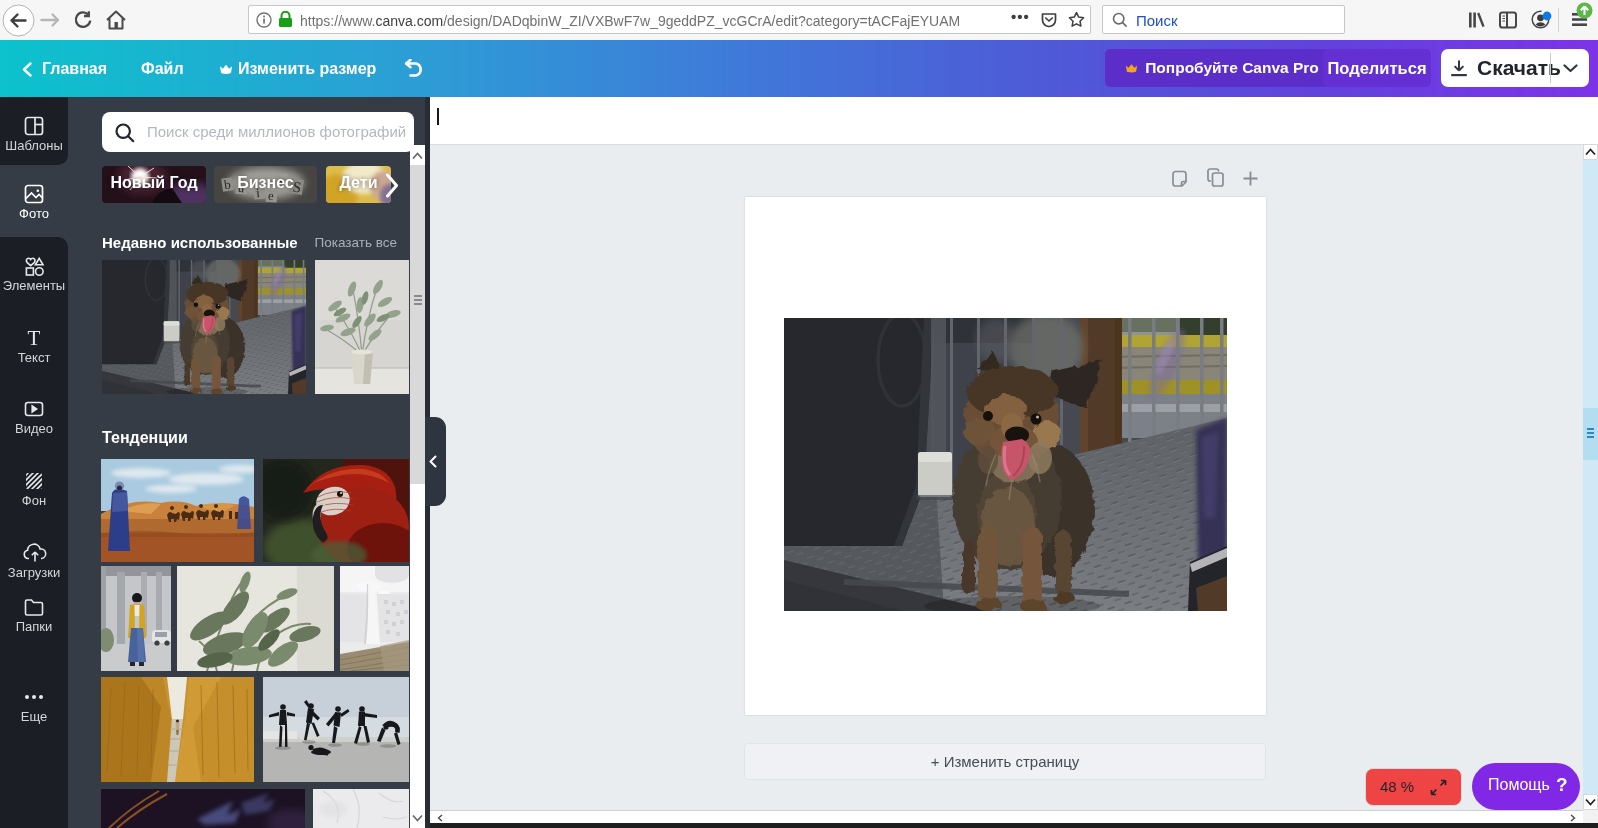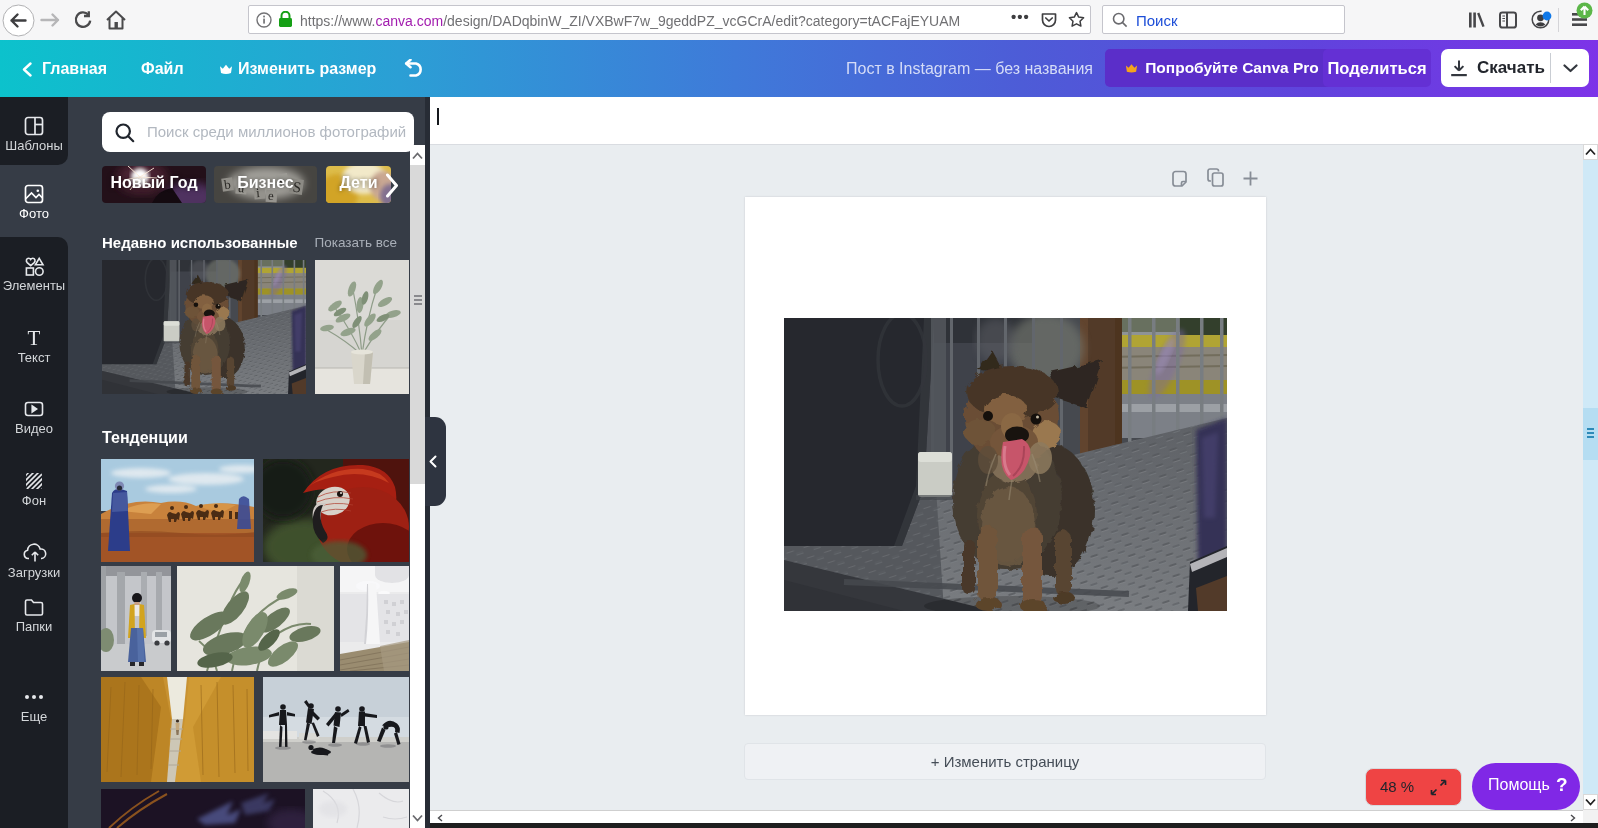--- a/index.html
+++ b/index.html
@@ -77,21 +77,21 @@
   <div class="urlbar" style="left:248px;width:843px;"></div>
   <svg class="abs" style="left:256px;top:12px" width="16" height="16" viewBox="0 0 16 16">
     <circle cx="8" cy="8" r="7" fill="none" stroke="#737376" stroke-width="1.4"></circle>
     <rect x="7.2" y="6.6" width="1.7" height="5" fill="#737376"></rect>
       <rect x="7.2" y="3.6" width="1.7" height="1.8" fill="#737376"></rect>
   </svg>
   <svg class="abs" style="left:278px;top:11px" width="15" height="17" viewBox="0 0 15 17">
     <rect x="1" y="7" width="13" height="9" rx="1.4" fill="#16a016"></rect>
     <path d="M3.5 7 V4.7 A4 4 0 0 1 11.5 4.7 V7" fill="none" stroke="#16a016" stroke-width="2"></path>
   </svg>
-  <div class="abs" style="left:300px;top:13px;font-size:14px;color:#707073;white-space:nowrap">https://www.<span style="color:#a21caf">canva.com</span>/design/DADqbinW_ZI/VXBwF7w_9geddPZ_vcGCrA/edit?category=tACFajEYUAM</div>
+  <div class="abs" style="left:300px;top:13px;font-size:14px;color:#707073;white-space:nowrap">https://www.<span style="color:#404040">canva.com</span>/design/DADqbinW_ZI/VXBwF7w_9geddPZ_vcGCrA/edit?category=tACFajEYUAM</div>
 
   <div class="abs" style="left:1011px;top:8px;font-size:15px;letter-spacing:1px;color:#3e3e40;font-weight:bold">•••</div>
   <svg class="abs" style="left:1041px;top:12px" width="16" height="16" viewBox="0 0 16 16">
     <path d="M1.5 2 H14.5 V8 A6.5 6.5 0 0 1 1.5 8 Z" fill="none" stroke="#3e3e40" stroke-width="1.7" stroke-linejoin="round"></path>
     <path d="M4.8 6 L8 9 L11.2 6" fill="none" stroke="#3e3e40" stroke-width="1.7" stroke-linecap="round" stroke-linejoin="round"></path>
   </svg>
   <svg class="abs" style="left:1068px;top:11px" width="17" height="17" viewBox="0 0 17 17">
     <path d="M8.5 1.6 L10.7 6.1 L15.6 6.8 L12 10.2 L12.9 15.1 L8.5 12.8 L4.1 15.1 L5 10.2 L1.4 6.8 L6.3 6.1 Z" fill="none" stroke="#3e3e40" stroke-width="1.5" stroke-linejoin="round"></path>
   </svg>
 
@@ -139,33 +139,32 @@
   <div class="hitem" style="left:42px">Главная</div>
   <div class="hitem" style="left:141px">Файл</div>
   <svg class="abs" style="left:219px;top:24px" width="14" height="11" viewBox="0 0 14 11">
     <path d="M1 2.2 L3.8 4.8 L7 0.8 L10.2 4.8 L13 2.2 L12 9 Q7 10.8 2 9 Z" fill="#fff"></path>
   </svg>
   <div class="hitem" style="left:238px">Изменить размер</div>
   <svg class="abs" style="left:404px;top:19px" width="20" height="18" viewBox="0 0 20 18">
     <path d="M2.5 4.5 H12 A6.2 6.2 0 0 1 12 16.5 H6.5" stroke="#fff" stroke-width="2.6" fill="none" stroke-linecap="round"></path>
     <path d="M6.5 0.8 L2.2 4.5 L6.5 8.2" stroke="#fff" stroke-width="2.6" fill="none" stroke-linecap="round" stroke-linejoin="round"></path>
   </svg>
-  <div class="hitem" style="left:846px;font-weight:normal;color:#d5dcf7;font-size:16px">Пост в Instagram — без названия</div>
 
   <div class="abs" style="left:1105px;top:9px;width:234px;height:38px;background:#5b2ec9;border-radius:5px;text-align:center;line-height:38px;font-size:15.5px;font-weight:bold;color:#fff">
     <svg style="vertical-align:-1px;margin-right:7px" width="13" height="11" viewBox="0 0 14 11">
         <path d="M1 2.2 L3.8 4.8 L7 0.8 L10.2 4.8 L13 2.2 L12 9 Q7 10.8 2 9 Z" fill="#f5a31c"></path>
       </svg>Попробуйте Canva Pro</div>
   <div class="abs" style="left:1323px;top:9px;width:108px;height:38px;background:#6430d4;border-radius:5px;text-align:center;line-height:38px;font-size:16.5px;font-weight:bold;color:#fff">Поделиться</div>
   <div class="abs" style="left:1441px;top:9px;width:148px;height:38px;background:#fff;border-radius:7px;">
     <svg class="abs" style="left:9px;top:11px" width="18" height="17" viewBox="0 0 18 17">
       <path d="M9 0.5 V10 M9 10.5 L4.6 6.1 M9 10.5 L13.4 6.1" stroke="#33373e" stroke-width="2" fill="none"></path>
       <rect x="1.2" y="14" width="15.6" height="2.2" fill="#33373e"></rect>
     </svg>
-    <div class="abs" style="left:36px;top:0;width:74px;line-height:38px;font-size:17px;font-weight:bold;color:#22252c">Скачать</div>
+    <div class="abs" style="left:36px;top:0;width:74px;text-align:center;line-height:38px;font-size:21px;font-weight:bold;color:#22252c">Скачать</div>
     <div class="abs" style="left:109px;top:4px;width:1px;height:30px;background:#c9cdd3"></div>
     <svg class="abs" style="left:122px;top:15px" width="15" height="9" viewBox="0 0 15 9">
       <path d="M1.5 1.5 L7.5 7 L13.5 1.5" stroke="#33373e" stroke-width="2.2" fill="none" stroke-linecap="round" stroke-linejoin="round"></path>
     </svg>
   </div>
 </div>
 <div id="railwrap">
   <div class="railblock" style="top:0;height:68px;border-bottom-right-radius:10px"></div>
   <div class="railblock" style="top:140px;height:591px;border-top-right-radius:10px"></div>
   <div class="railitem" style="top:-1px">

